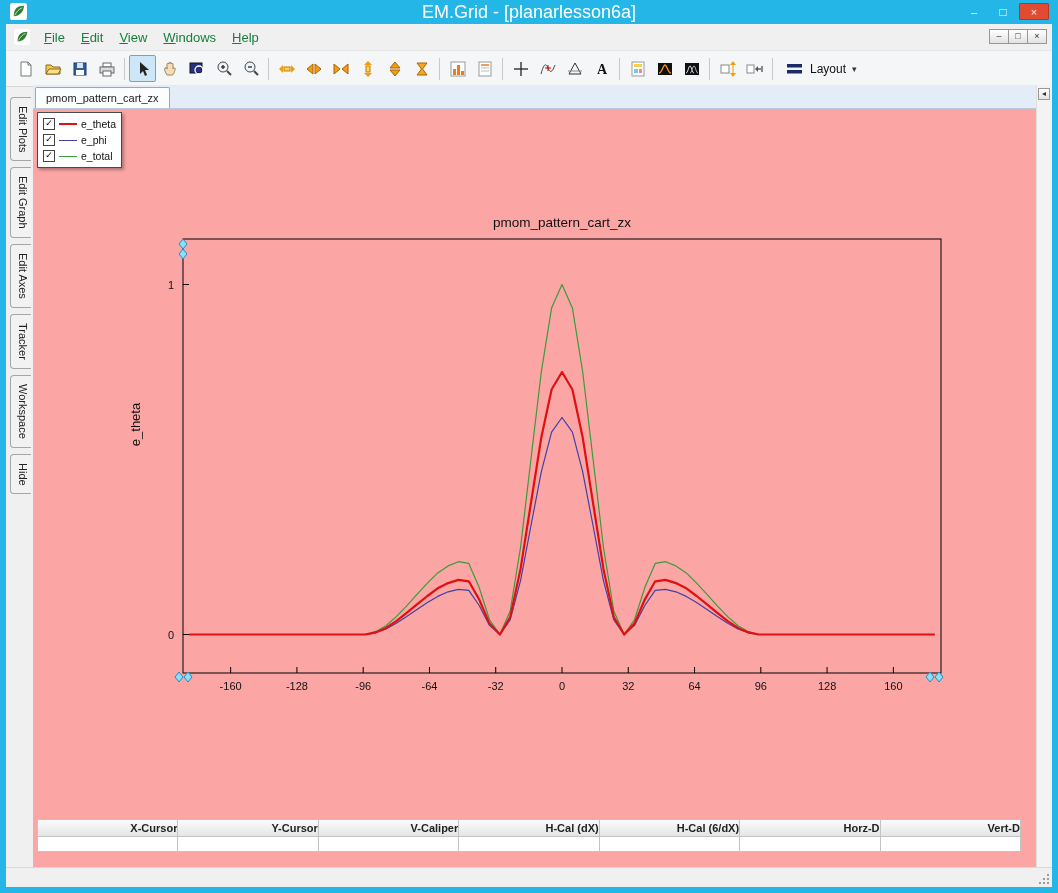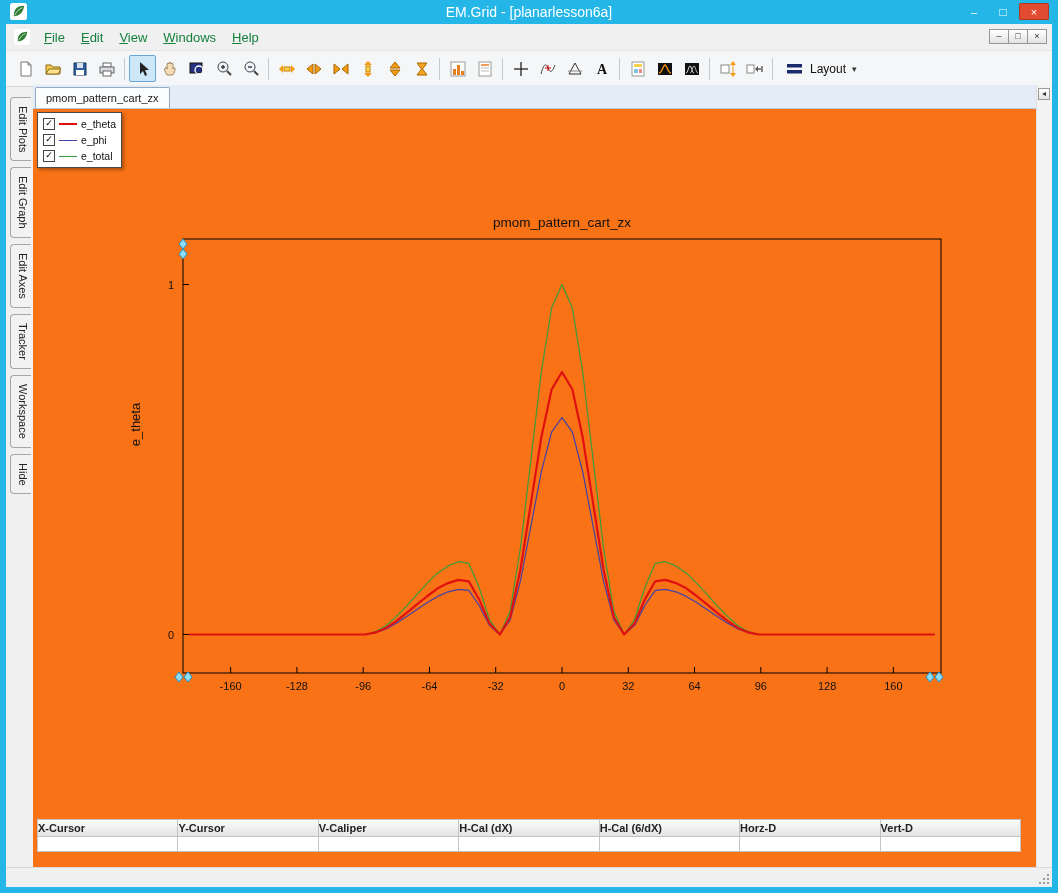--- a/index.html
+++ b/index.html
@@ -7,21 +7,21 @@
     width:1058px;height:893px;position:relative;overflow:hidden;
     background:#23b6e6;
     font-family:"Liberation Sans",sans-serif;
     -webkit-font-smoothing:antialiased;
   }
   
   .titlebar{position:absolute;top:0;left:0;right:0;height:24px;}
   .app-icon{position:absolute;left:10px;top:3px;width:17px;height:17px;}
   .app-icon svg{width:17px;height:17px;display:block;}
   .win-title{position:absolute;left:0;right:0;top:0;height:40px;line-height:24px;
-    text-align:center;color:#fff;font-size:14px;}
+    text-align:center;color:#fff;font-size:18px;}
   .win-btns{position:absolute;right:9px;top:3px;display:flex;gap:3px;}
   .win-btn{width:26px;height:17px;border:none;background:transparent;color:#fff;
     font-size:11px;line-height:16px;text-align:center;padding:0;cursor:default;}
   .win-btn.max{font-size:12px;}
   .win-btn.close{background:#e14b31;border-radius:2px;box-shadow:inset 0 0 0 1px #b03a23;width:30px;}
   
   .inner{position:absolute;left:6px;top:24px;right:6px;bottom:6px;background:#f0f0f0;}
   
   .menubar{position:absolute;top:0;left:0;right:0;height:26px;display:flex;align-items:center;padding-left:8px;}
   .menu-app-icon{width:16px;height:16px;margin-right:6px;}
@@ -41,21 +41,21 @@
   .tb-sep{width:1px;height:22px;background:#c9c9c9;margin:0 4px;flex:0 0 1px;}
   .layout-btn{width:auto;padding:0 8px;gap:6px;font-size:12px;color:#111;}
   .layout-btn .dd{font-size:9px;color:#333;}
   
   .content{position:absolute;top:61px;left:0;right:0;bottom:19px;}
   .side-tabs{position:absolute;left:0;top:0;width:27px;bottom:0;}
   .side-tab{writing-mode:vertical-rl;display:block;margin:0 0 6px 4px;padding:8px 2px;width:21px;
     box-sizing:border-box;text-align:center;background:#f2f2f2;border:1px solid #a6a6a6;border-right:none;
     border-radius:4px 0 0 4px;font-size:11px;color:#222;}
   .side-tab:first-child{margin-top:12px;}
-  .doc-area{position:absolute;left:27px;top:0;right:0;bottom:0;background:#f97316;}
+  .doc-area{position:absolute;left:27px;top:0;right:0;bottom:0;background:#fca5a5;}
   .right-rail{position:absolute;right:0;top:0;width:15px;bottom:0;background:#f3f3f3;border-left:1px solid #e0e0e0;}
   .rail-btn{position:absolute;top:3px;left:1px;width:12px;height:12px;font-size:8px;line-height:10px;
     text-align:center;background:linear-gradient(#fff,#e4e4e4);border:1px solid #9a9a9a;padding:0;color:#333;}
   .tabstrip{position:absolute;left:0;top:0;right:15px;height:23px;background:#e4edf7;border-bottom:1px solid #b9c9dc;}
   .doc-tab{position:absolute;left:2px;top:2px;height:20px;line-height:20px;background:#fcfdfe;
     border:1px solid #94a9c2;border-bottom:none;padding:0 10px;font-size:11px;color:#222;border-radius:2px 2px 0 0;}
   
   .legend{position:absolute;left:4px;top:27px;background:#fff;border:1px solid #4a4a4a;
     box-shadow:2px 2px 3px rgba(0,0,0,.3);padding:3px 5px;z-index:6;}
   .legend-row{display:flex;align-items:center;gap:4px;height:16px;}
@@ -64,21 +64,21 @@
   .legend-label{font-size:10.5px;color:#111;}
   
   #plot-svg{position:absolute;left:0;top:0;width:1004px;height:730px;z-index:1;}
   .chart-title{position:absolute;left:150px;width:758px;top:130px;text-align:center;font-size:13.5px;color:#111;z-index:2;}
   .xlabel{position:absolute;left:150px;width:758px;top:613px;text-align:center;font-size:13px;color:#111;z-index:2;}
   .ylabel{position:absolute;left:81px;top:332px;font-size:13px;color:#111;transform:rotate(-90deg);z-index:2;}
   .tick-label{font-size:11px;fill:#111;}
   
   .readout{position:absolute;left:5px;top:734px;width:983px;z-index:2;}
   .tr{display:flex;}
-  .td{flex:1;height:16px;line-height:16px;text-align:left;font-size:11px;font-weight:bold;color:#222;
+  .td{flex:1;height:16px;line-height:16px;text-align:right;font-size:11px;font-weight:bold;color:#222;
     background:linear-gradient(#fbfbfb,#e5e5e5);border:1px solid #c3c3c3;margin-left:-1px;}
   .tr.vals .td{font-weight:normal;background:#fff;height:14px;line-height:14px;border-top:none;}
   
   .statusbar{position:absolute;left:0;right:0;bottom:0;height:19px;background:#f0f0f0;border-top:1px solid #d9d9d9;}
   .grip{position:absolute;right:3px;bottom:3px;width:12px;height:12px;}
   .grip::before{content:"";position:absolute;right:0;bottom:0;width:2px;height:2px;background:#9b9b9b;
     box-shadow:0 0 #9b9b9b,-4px 0 #9b9b9b,-8px 0 #9b9b9b,0 -4px #9b9b9b,-4px -4px #9b9b9b,0 -8px #9b9b9b;}
 </style>
 </head>
 <body>

